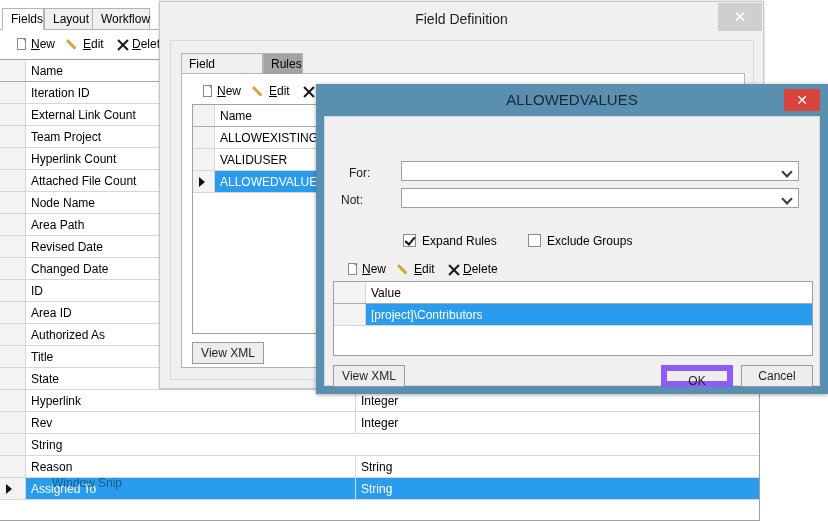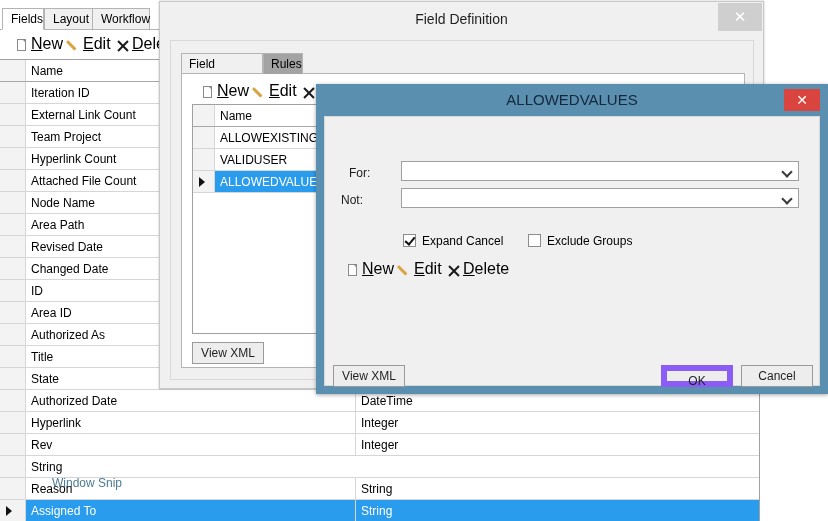--- a/index.html
+++ b/index.html
@@ -20,21 +20,21 @@
   .tabstrip { position:absolute; left:0; top:8px; height:22px; }
   .tab {
     position:absolute; top:0; height:22px; line-height:21px;
     background:#f0f0f0; border:1px solid #b4b4b4; border-bottom:none;
     padding:0 8px; font-size:12px; color:#000; box-sizing:border-box;
   }
   .tab.active { background:#ffffff; border-bottom:1px solid #ffffff; z-index:3; }
   .tabstrip-line { position:absolute; left:0; top:29px; width:760px; height:1px; background:#b4b4b4; }
 
   .bg-toolbar { position:absolute; left:0; top:32px; width:760px; height:24px; background:#ffffff; }
-  .tb-item { position:absolute; top:2px; height:20px; line-height:20px; font-size:16px; color:#1b3f8b; white-space:nowrap;padding-left:9px; }
+  .tb-item { position:absolute; top:2px; height:20px; line-height:20px; font-size:12px; color:#1b3f8b; white-space:nowrap;padding-left:9px; }
   .tb-item .lbl { color:#000; }
   .tb-item .u { text-decoration:underline; }
 
   .ico { display:inline-block; vertical-align:-3px; margin-right:3px; }
 
   
   .ico-doc { width:11px; height:13px; position:relative; }
   .ico-doc i { position:absolute; left:0; top:0; width:9px; height:12px; background:#fff; border:1px solid #8a8a8a; box-sizing:border-box; }
   .ico-doc i:after { content:""; position:absolute; right:-1px; top:-1px; width:0; height:0;
     border-left:4px solid transparent; border-top:4px solid #8a8a8a; }
@@ -229,25 +229,20 @@
         </div>
         <div class="grid-row">
           <div class="grid-sel" style="position: relative; flex: 0 0 26px;"></div>
           <div class="cell" style="flex: 0 0 330px;">Title</div>
           <div class="cell last" style="flex: 1 1 auto;"></div>
         </div>
         <div class="grid-row">
           <div class="grid-sel" style="position: relative; flex: 0 0 26px;"></div>
           <div class="cell" style="flex: 0 0 330px;">State</div>
           <div class="cell last" style="flex: 1 1 auto;"></div>
-        </div>
-        <div class="grid-row">
-          <div class="grid-sel" style="position: relative; flex: 0 0 26px;"></div>
-          <div class="cell" style="flex: 0 0 330px;">Authorized Date</div>
-          <div class="cell last" style="flex: 1 1 auto;">DateTime</div>
         </div>
         <div class="grid-row">
           <div class="grid-sel" style="position: relative; flex: 0 0 26px;"></div>
           <div class="cell" style="flex: 0 0 330px;">Hyperlink</div>
           <div class="cell last" style="flex: 1 1 auto;">Integer</div>
         </div>
         <div class="grid-row">
           <div class="grid-sel" style="position: relative; flex: 0 0 26px;"></div>
           <div class="cell" style="flex: 0 0 330px;">Rev</div>
           <div class="cell last" style="flex: 1 1 auto;">Integer</div>
@@ -349,38 +344,48 @@
         <span class="chev"></span>
       </div>
 
       <div class="field-label" style="left:16px;top:76px;">Not:</div>
       <div class="combo" style="left:76px;top:71px;width:398px;">
         <input type="text" readonly="" style="position: absolute; left: 3px; top: 1px; width: 370px; height: 16px; border: none; outline: none; font-family: &quot;Liberation Sans&quot;, sans-serif; font-size: 12px; background: transparent;" value="">
         <span class="chev"></span>
       </div>
 
       <div class="checkrow" style="left:78px;top:117px;">
-        <span class="cb checked"></span><span>Expand Cancel</span>
+        <span class="cb checked"></span><span>Expand Rules</span>
       </div>
       <div class="checkrow" style="left:203px;top:117px;">
         <span class="cb"></span><span>Exclude Groups</span>
       </div>
 
       <div style="position:absolute;left:8px;top:140px;height:22px;width:470px;">
         <div class="tb-item" style="left:6px;">
           <span class="ico ico-doc"><i></i></span><span class="lbl"><span class="u">N</span>ew</span>
         </div>
         <div class="tb-item" style="left:56px;">
           <span class="ico ico-pencil"><b></b></span><span class="lbl"><span class="u">E</span>dit</span>
         </div>
         <div class="tb-item" style="left:106px;">
           <span class="ico ico-x"><b></b><s></s></span><span class="lbl"><span class="u">D</span>elete</span>
         </div>
       </div>
 
+      <div class="grid" id="av-grid" style="left:8px;top:164px;width:480px;height:75px;">
+          <div class="grid-row header">
+            <div class="grid-sel" style="position: relative; flex: 0 0 32px;"></div>
+            <div class="cell last" style="flex: 1 1 auto;">Value</div>
+          </div>
+          <div class="grid-row row-selected">
+            <div class="grid-sel" style="position: relative; flex: 0 0 32px;"></div>
+            <div class="cell last" style="flex: 1 1 auto;">[project]\Contributors</div>
+          </div>
+        </div>
 
       <div class="btn" style="position:absolute;left:8px;top:248px;width:72px;">View XML</div>
       <div class="btn focused" style="position:absolute;left:336px;top:248px;width:72px;">OK</div>
       <div class="btn" style="position:absolute;left:416px;top:248px;width:72px;">Cancel</div>
     </div>
   </div>
 
 </div>
 
 </body></html>

